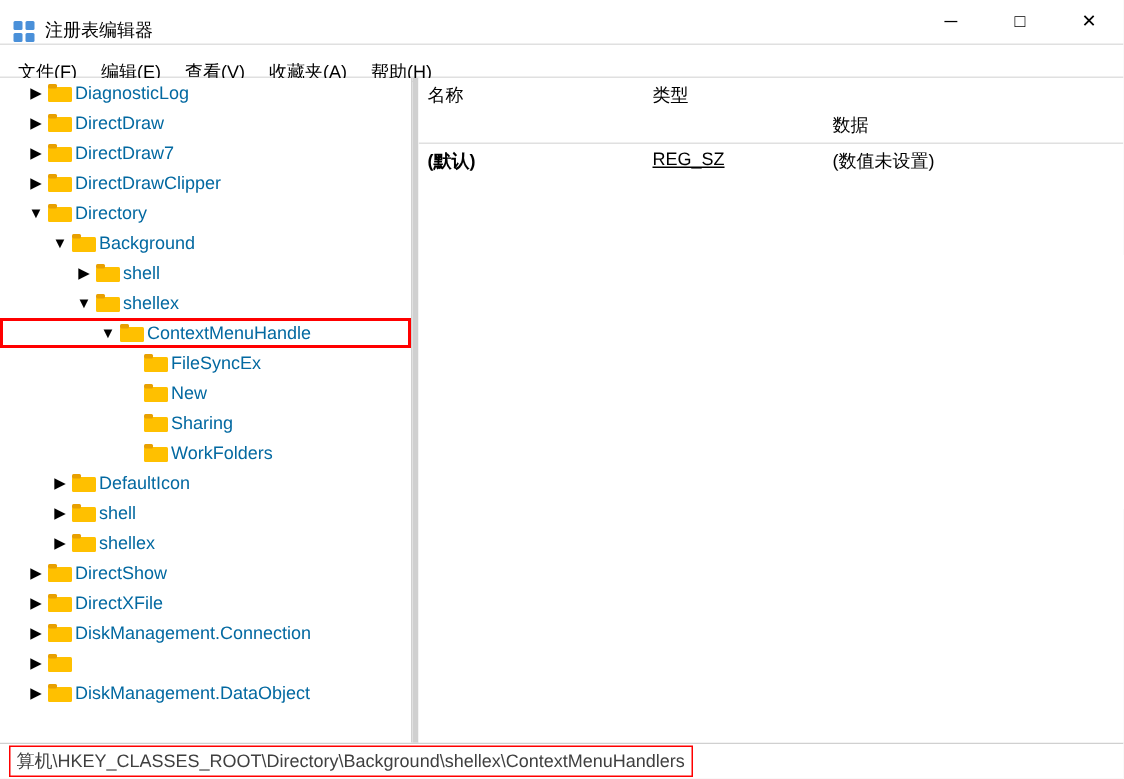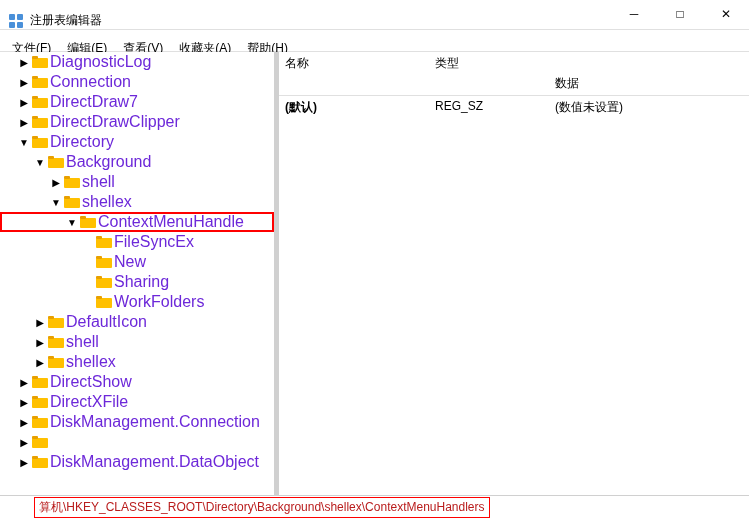--- a/index.html
+++ b/index.html
@@ -117,21 +117,21 @@
     .detail-col.name { width: 150px; }
     .detail-col.type { width: 120px; }
     .detail-col.data { flex: 1; margin-top: 20px; }
     .detail-row {
       display: flex;
       padding: 3px 0 3px 6px;
       font-size: 12px;
     }
     .detail-cell { font-size: 12px; color: #000; }
     .detail-cell.name { width: 150px; font-weight: bold; }
-    .detail-cell.type { width: 120px; }
+    .detail-cell.type { width: 120px; text-decoration: underline; }
     .detail-cell.data { flex: 1; }
 
     
     .tree-item {
       display: flex;
       align-items: center;
       height: 20px;
       cursor: pointer;
       white-space: nowrap;
       user-select: none;
@@ -156,43 +156,42 @@
     .folder-icon {
       display: inline-flex;
       align-items: center;
       justify-content: center;
       width: 16px;
       height: 16px;
       flex-shrink: 0;
       margin-right: 2px;
     }
     .tree-label {
-      font-size: 16px;
-      color: #6d28d9;
+      font-size: 12px;
+      color: #0369a1;
     }
 
     
     .status-bar {
       height: 24px;
       background: #ffffff;
       border-top: 1px solid #d0d0d0;
       display: flex;
       align-items: center;
       padding: 0 6px;
       overflow: hidden;
     }
     .status-text {
       font-size: 12px;
-      color: #b91c1c;
+      color: #404040;
       border: 1px solid #ff0000;
       padding: 1px 4px;
       background: #fff;
       white-space: nowrap;
       overflow: hidden;
-      margin-left: 28px;
     }
 
     
     .splitter {
       width: 4px;
       background: #d0d0d0;
       cursor: col-resize;
     }
   </style>
 </head>
@@ -245,21 +244,21 @@
 
       <div class="tree-item">
         <span class="indent" style="width:16px"></span>
         <span class="expand-icon">▶</span>
         <span class="folder-icon">
           <svg width="16" height="14" viewBox="0 0 16 14">
               <rect x="0" y="3" width="16" height="10" rx="1" fill="#ffc000"></rect>
               <rect x="0" y="1" width="6" height="3" rx="1" fill="#e8a000"></rect>
             </svg>
         </span>
-        <span class="tree-label">Connection</span>
+        <span class="tree-label">DirectDraw</span>
       </div>
 
       <div class="tree-item">
         <span class="indent" style="width:16px"></span>
         <span class="expand-icon">▶</span>
         <span class="folder-icon">
           <svg width="16" height="14" viewBox="0 0 16 14">
               <rect x="0" y="3" width="16" height="10" rx="1" fill="#ffc000"></rect>
               <rect x="0" y="1" width="6" height="3" rx="1" fill="#e8a000"></rect>
             </svg>

